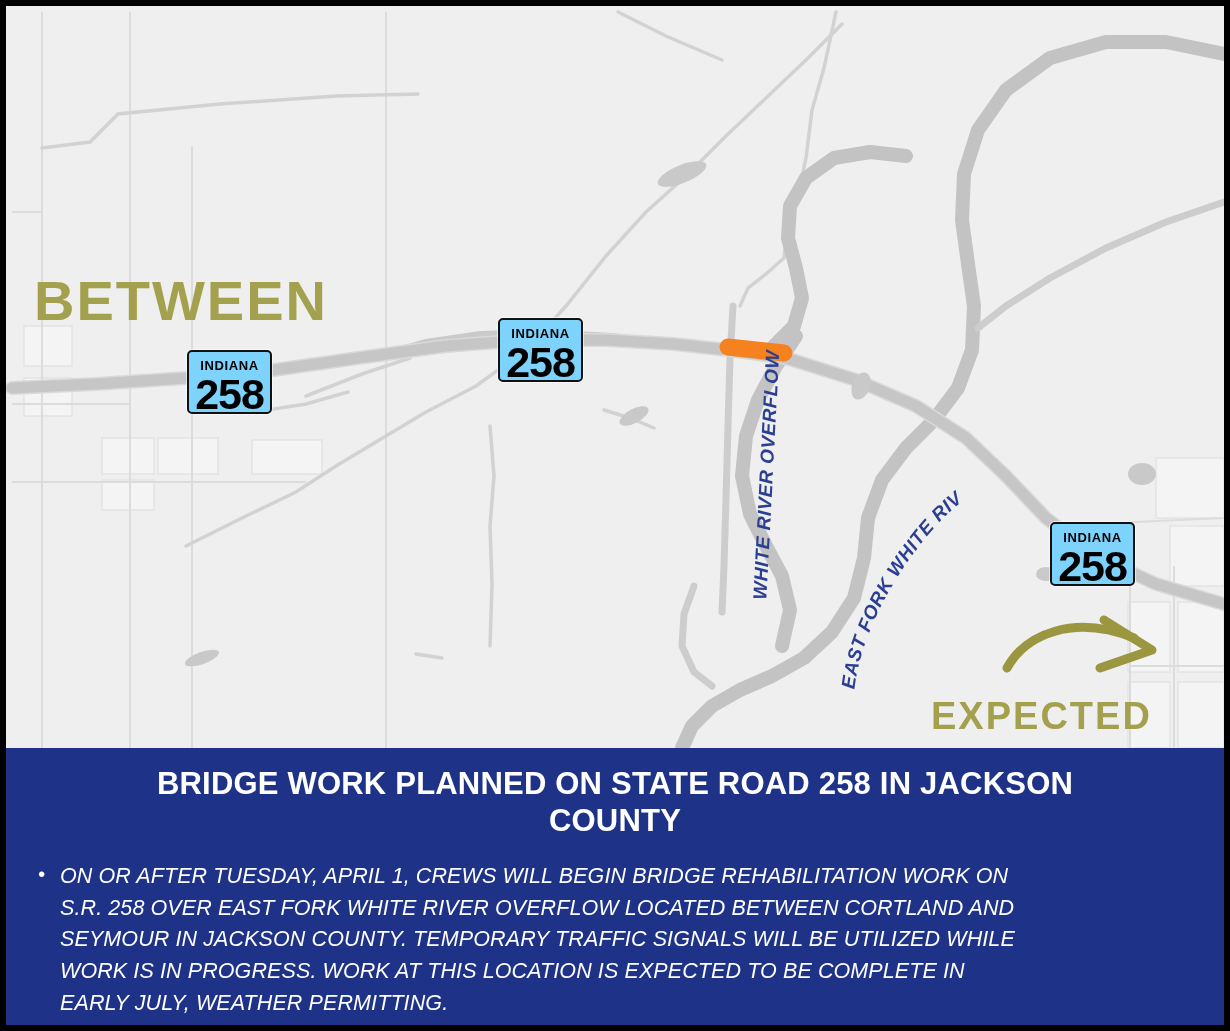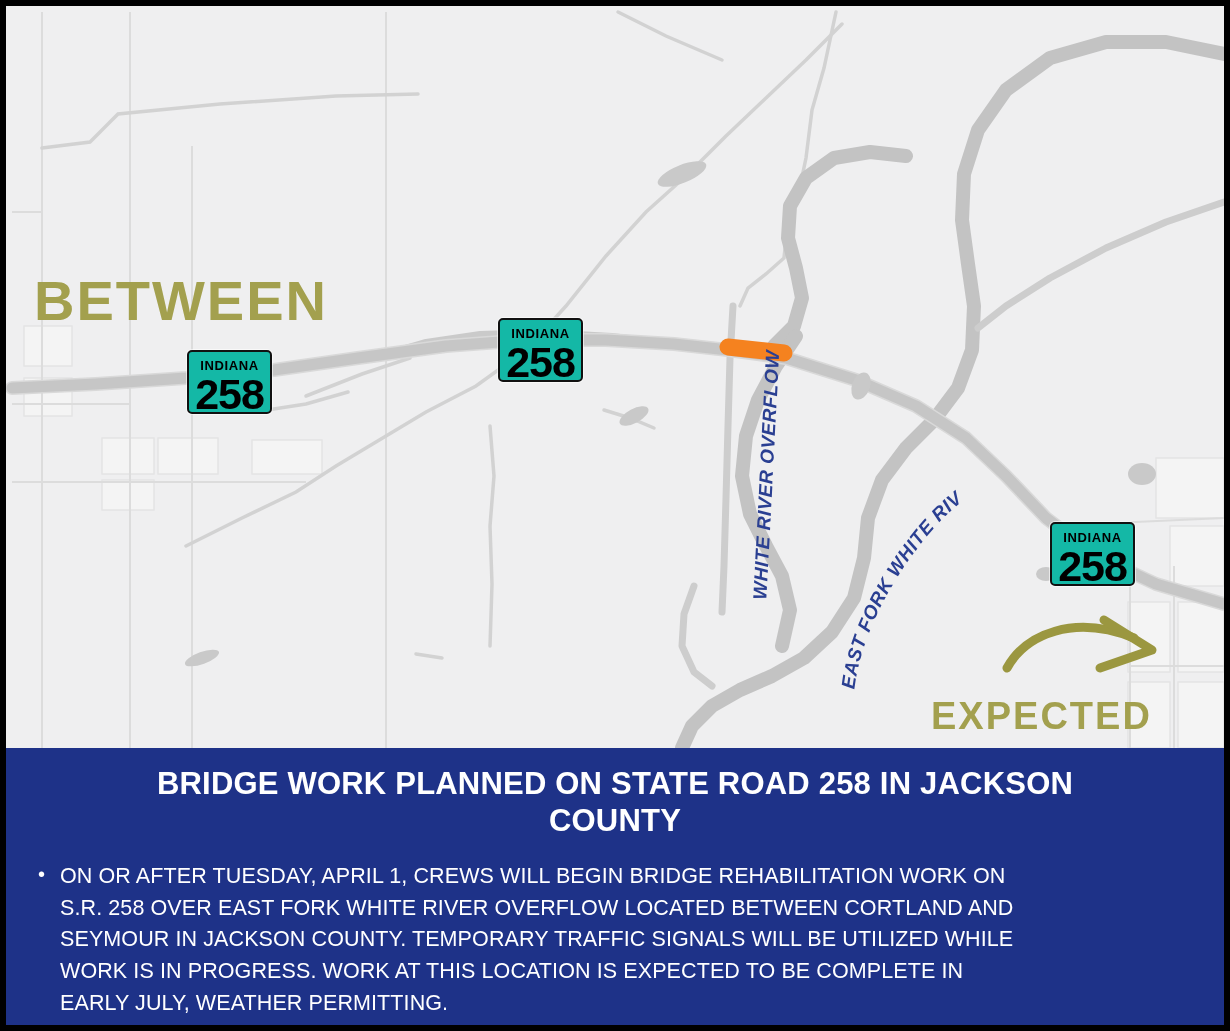--- a/index.html
+++ b/index.html
@@ -59,21 +59,21 @@
   #white-river-overflow-label{
     left:636px; top:458px;
     font-size:19px;
     transform:rotate(-87deg);
     transform-origin:center center;
   }
 
   
   .shield{
     position:absolute;
-    background:#14b8a6;
+    background:#7dd3fc;
     border:2.5px solid #111;
     border-radius:5px;
     box-sizing:border-box;
     display:flex;
     flex-direction:column;
     align-items:center;
     justify-content:flex-start;
     box-shadow:0 0 0 1px rgba(255,255,255,.6);
     font-family:"Liberation Sans", sans-serif;
   }
@@ -119,20 +119,21 @@
   #banner-body{
     margin-top:22px;
     display:flex;
     align-items:flex-start;
   }
   #bullet-list{
     flex:1;
     list-style:none;
     margin:0;
     padding:0 0 0 30px;
+    font-style:italic;
   }
   #bullet-list li{
     position:relative;
     color:#fff;
     font-size:21.5px;
     line-height:1.47;
     letter-spacing:.1px;
     max-width:975px;
   }
   #bullet-list li:before{

